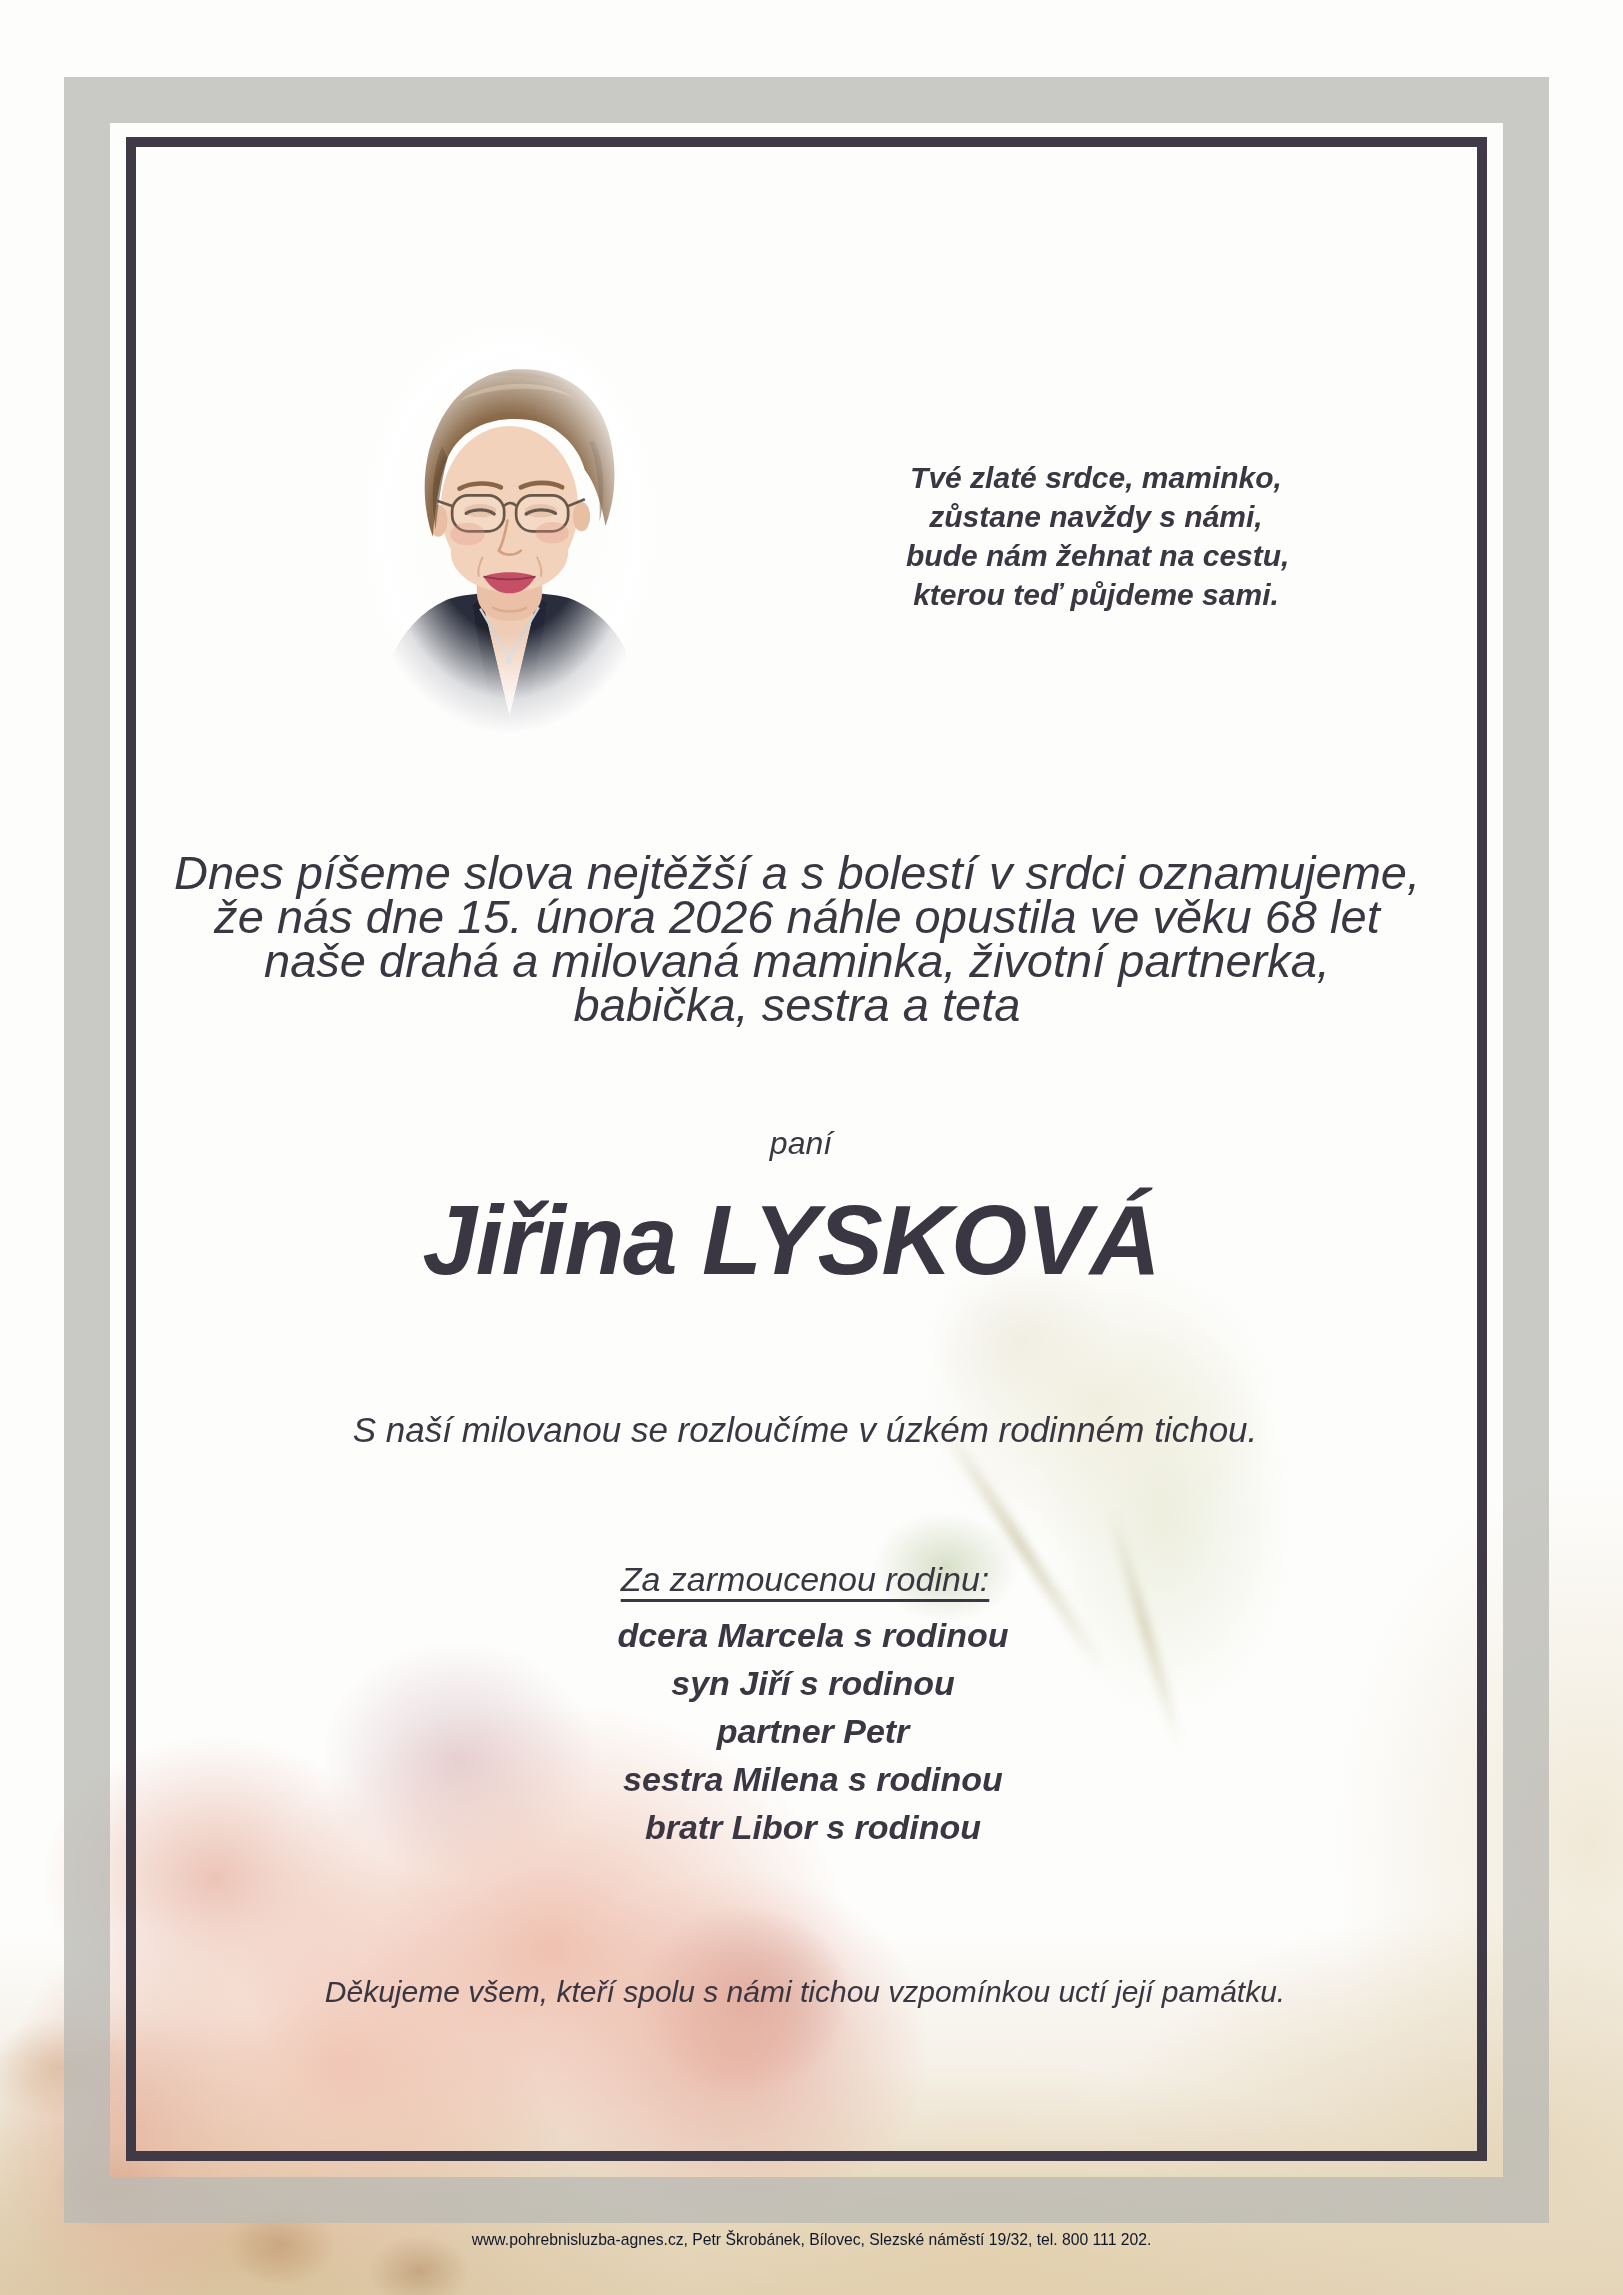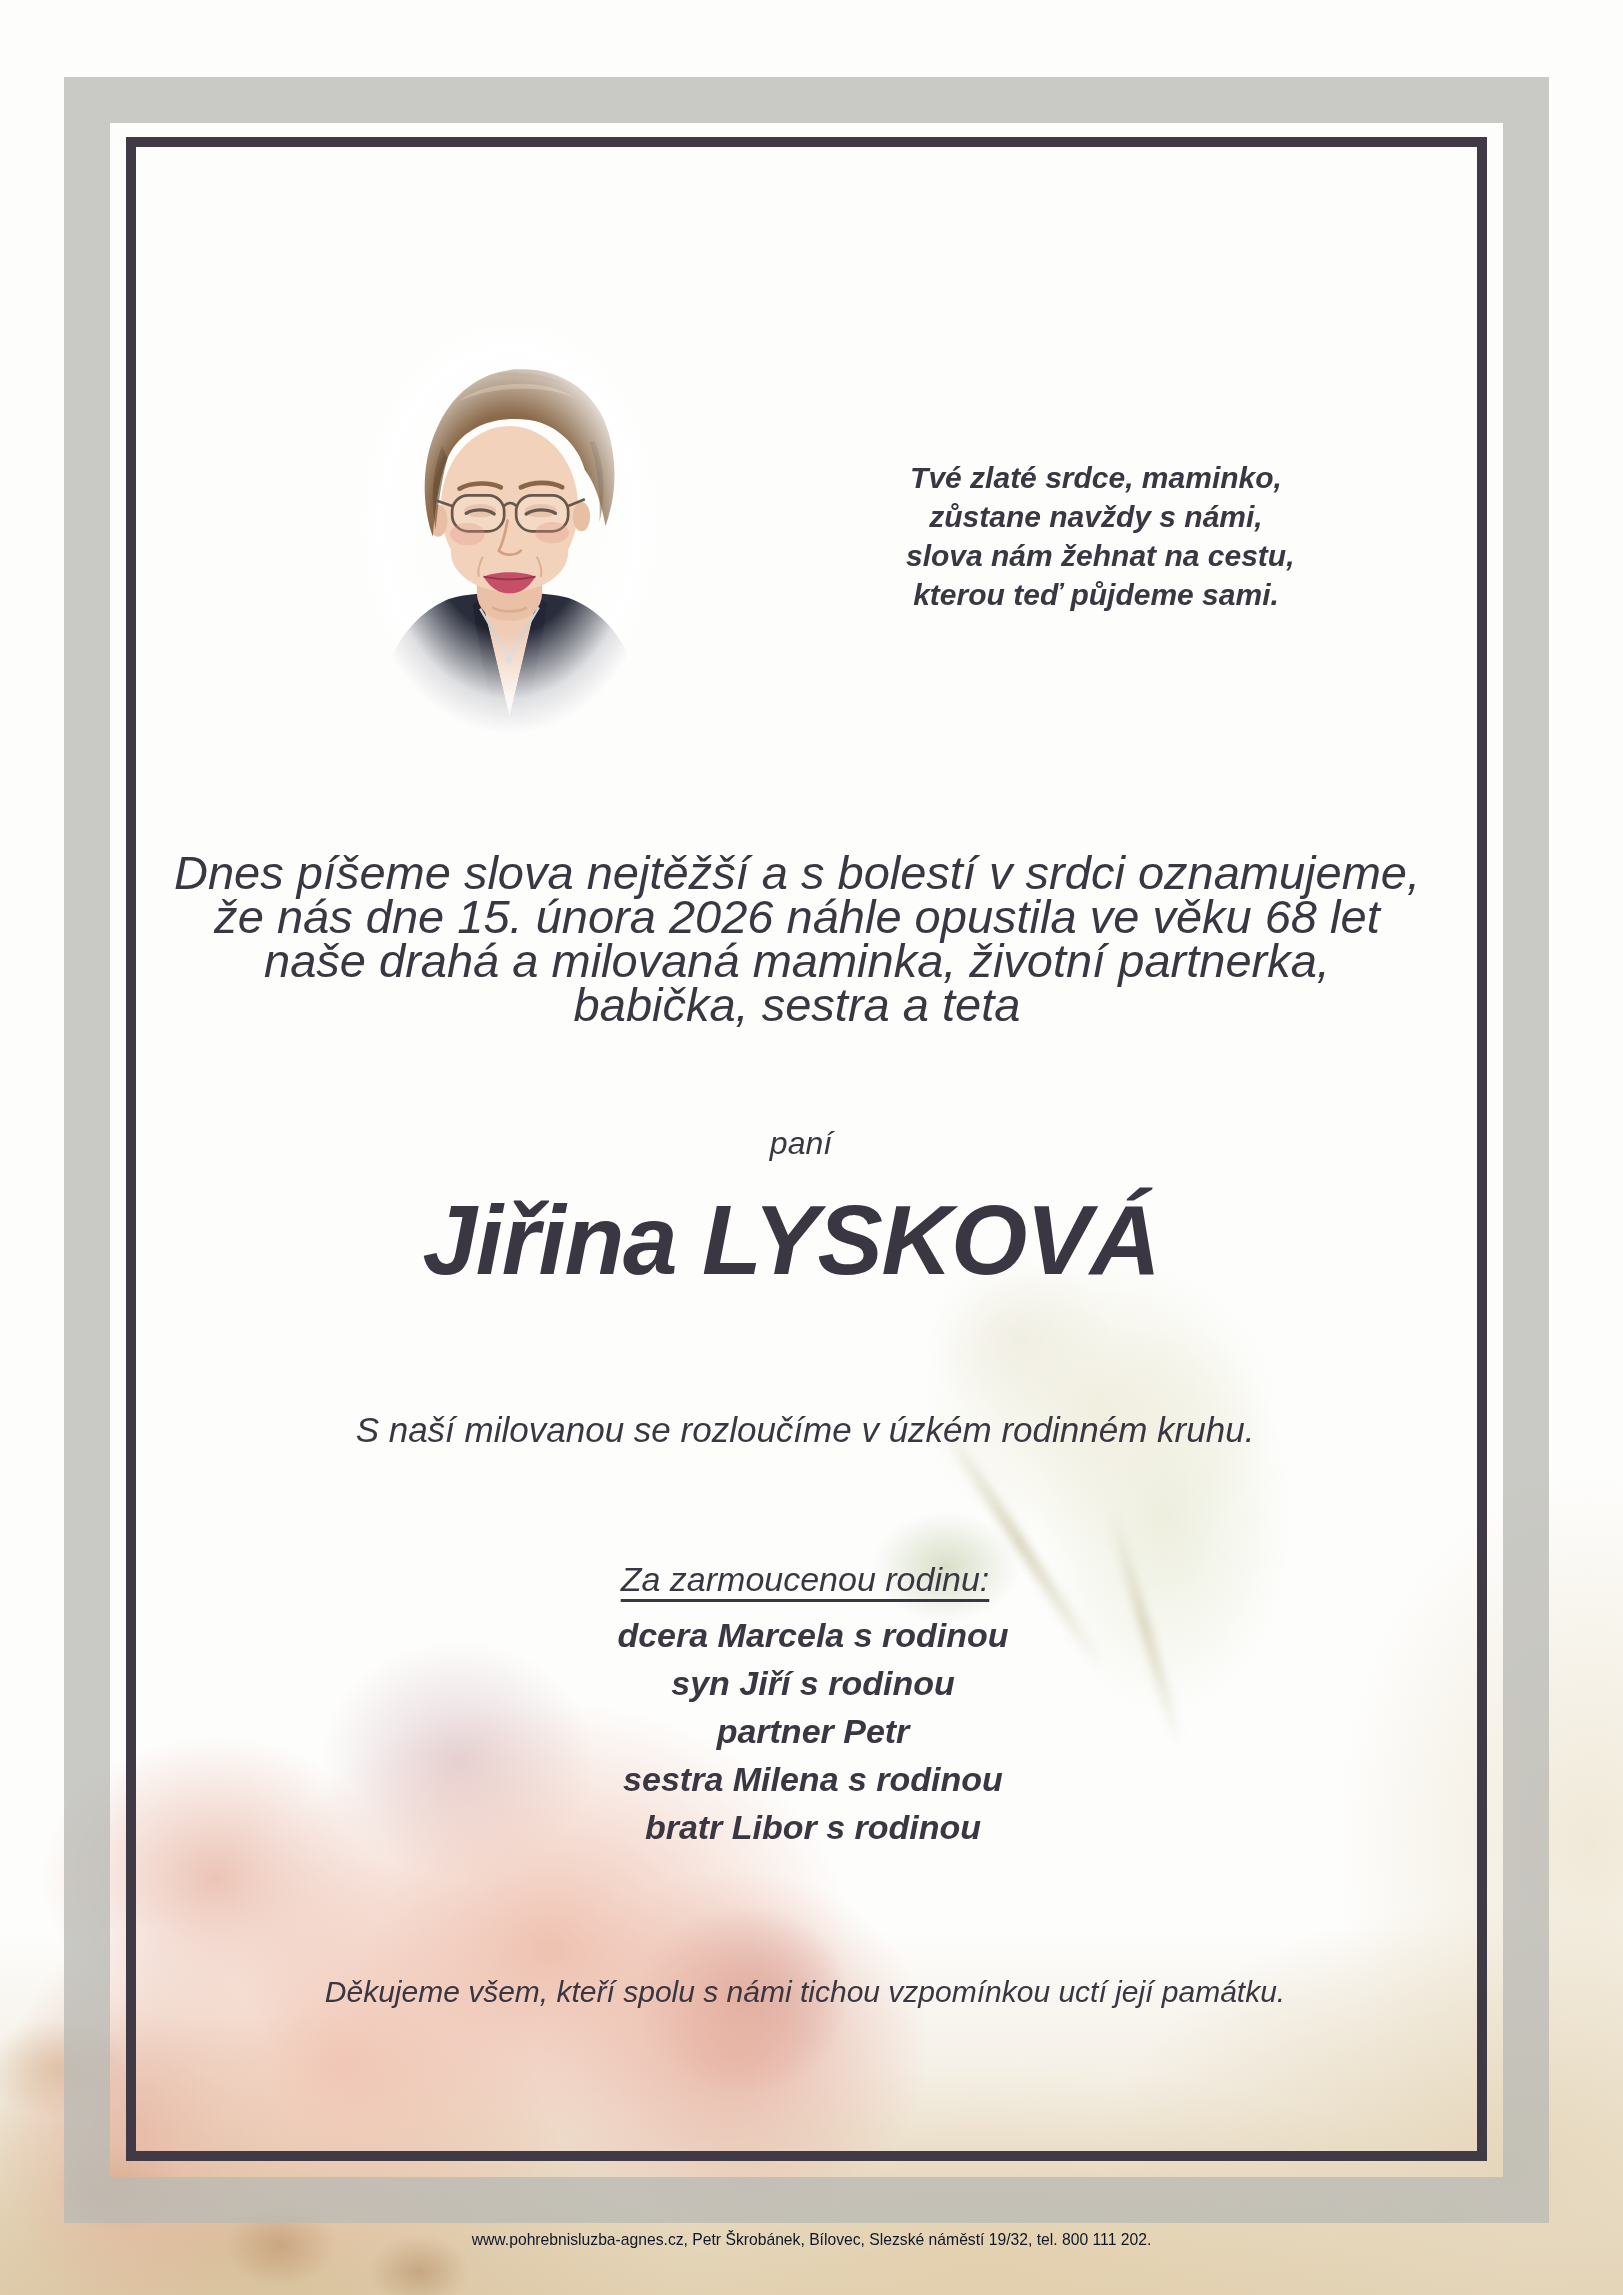--- a/index.html
+++ b/index.html
@@ -190,35 +190,35 @@
 
       <path d="M181 430 L224 504 L269 428" stroke="#cfd4d6" stroke-width="3.5" fill="none"></path>
       <circle cx="224" cy="508" r="5" fill="#c9ced2"></circle>
     </svg>
     <div class="vignette"></div>
   </div>
 
   <div class="tblock quote">
     <div>Tvé zlaté srdce, maminko,</div>
     <div>zůstane navždy s námi,</div>
-    <div>slova nám žehnat na cestu,</div>
+    <div>bude nám žehnat na cestu,</div>
     <div>kterou teď půjdeme sami.</div>
   </div>
 
   <div class="tblock intro">
     <div>Dnes píšeme slova nejtěžší a s bolestí v srdci oznamujeme,</div>
     <div>že nás dne 15. února 2026 náhle opustila ve věku 68 let</div>
     <div>naše drahá a milovaná maminka, životní partnerka,</div>
     <div>babička, sestra a teta</div>
   </div>
 
   <div class="tblock salutation">paní</div>
   <div class="tblock deceased">Jiřina LYSKOVÁ</div>
 
-  <div class="tblock farewell">S naší milovanou se rozloučíme v úzkém rodinném kruhu.</div>
+  <div class="tblock farewell">S naší milovanou se rozloučíme v úzkém rodinném tichou.</div>
 
   <div class="tblock family-heading">
     <span>Za zarmoucenou rodinu:</span>
   </div>
 
   <div class="tblock family-list">
     <div>dcera Marcela s rodinou</div>
     <div>syn Jiří s rodinou</div>
     <div>partner Petr</div>
     <div>sestra Milena s rodinou</div>

